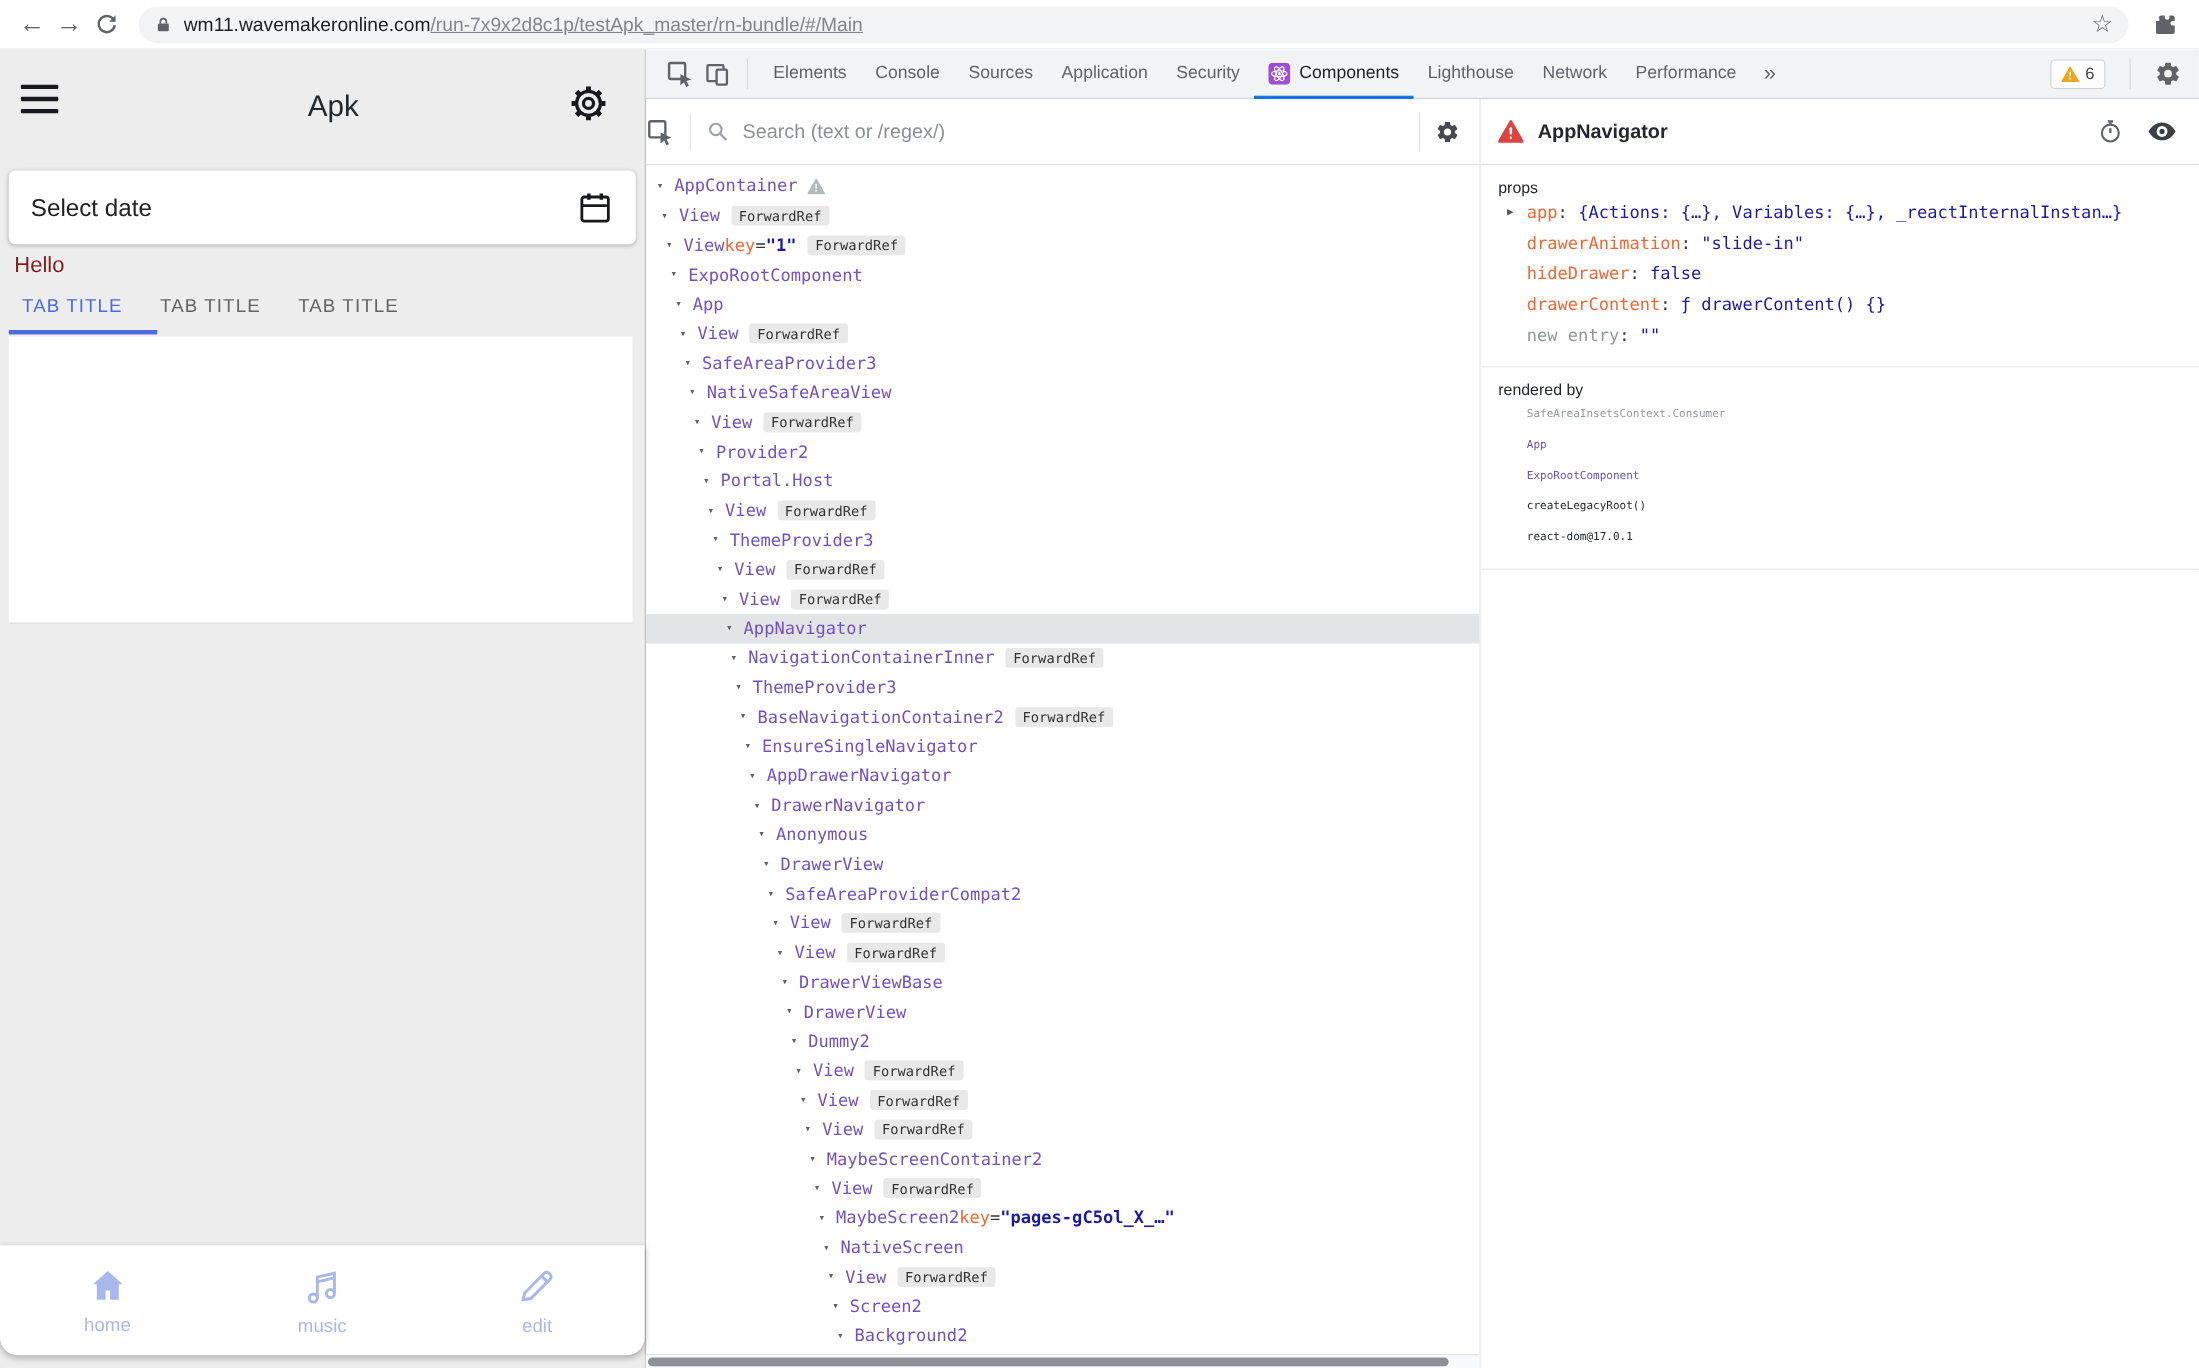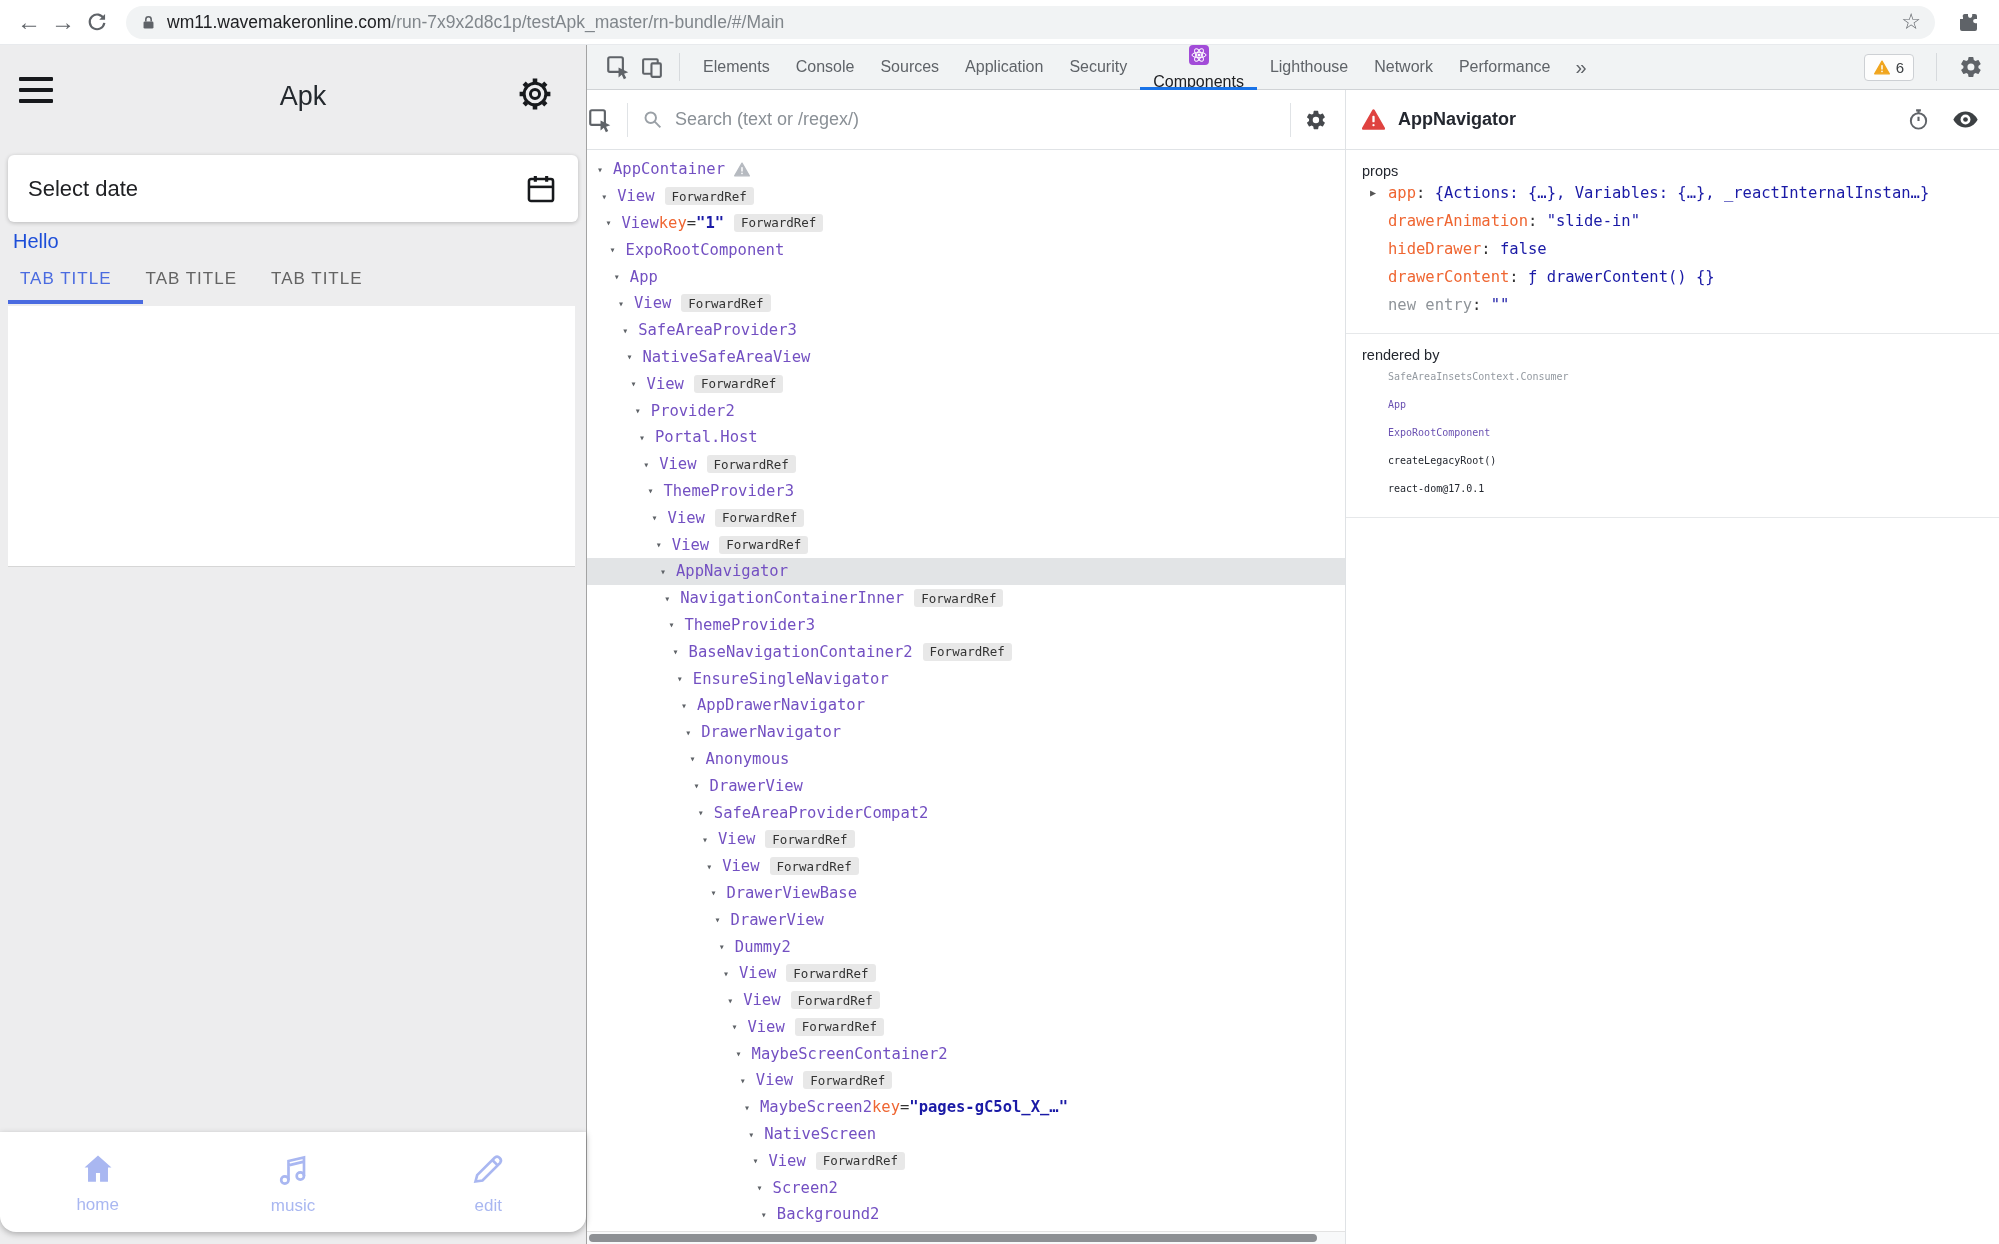--- a/index.html
+++ b/index.html
@@ -6,50 +6,50 @@
   html,body { width:1999px; height:1244px; overflow:hidden; }
   body { font-family:"Liberation Sans", sans-serif; background:#fff; position:relative; }
   svg { display:block; }
 
   
   #browser-bar { height:45px; background:#fff; display:flex; align-items:center; border-bottom:1px solid #e8eaed; padding:0 14px 0 12px; }
   .nav-btn { width:34px; height:34px; display:flex; align-items:center; justify-content:center; color:#5f6368; font-size:24px; flex:none; }
   #omnibox { flex:1; height:33px; background:#f1f3f4; border-radius:17px; margin:0 16px 0 12px; display:flex; align-items:center; padding:0 14px 0 14px; min-width:0; }
   #url-text { font-size:17.5px; margin-left:10px; white-space:nowrap; overflow:hidden; flex:1; }
   #url-host { color:#202124; }
-  #url-path { color:#80868b; }
+  #url-path { color:#80868b;text-decoration:underline; }
   #star-btn { font-size:22px; color:#5f6368; margin-left:10px; flex:none; }
 
   
   #content { display:flex; height:1199px; }
 
   
   #app-pane { width:586px; background:#ededee; position:relative; flex:none; }
   #app-hamburger { position:absolute; left:19px; top:32px; width:34px; height:26px; display:flex; flex-direction:column; justify-content:space-between; }
   #app-hamburger i { display:block; height:4px; background:#17191c; border-radius:1px; }
   #app-title { position:absolute; left:0; right:0; top:36px; text-align:center; font-size:27px; color:#24292e;padding-left:20px; }
   #app-gear { position:absolute; right:30px; top:28px; }
   #date-card { position:absolute; left:8px; top:110px; width:570px; height:67px; background:#fff; border-radius:6px; box-shadow:0 1px 4px rgba(0,0,0,.22); display:flex; align-items:center; padding:0 20px; }
   #date-card-label { font-size:22px; color:#202124; flex:1; }
-  #app-hello { position:absolute; left:13px; top:185px; font-size:20px; color:#1d4ed8; }
+  #app-hello { position:absolute; left:13px; top:185px; font-size:20px; color:#7f1d1d; }
   #app-tabs { position:absolute; left:3px; top:212px; height:44px; display:flex; align-items:center; }
   .app-tab { padding:0 17px; font-size:17px; letter-spacing:1px; color:#636363; }
   .app-tab.active { color:var(--app-tab-blue); }
   #app-tab-underline { position:absolute; left:8px; top:255px; width:135px; height:4px; background:var(--app-tab-blue); }
   #app-panel { position:absolute; left:8px; top:261px; width:567px; height:261px; background:#fff; border-bottom:1px solid #d6d6d6; }
   #app-nav { position:absolute; left:0; top:1087px; width:586px; height:100px; background:#fff; border-radius:0 0 16px 16px; box-shadow:0 2px 6px rgba(0,0,0,.28); display:flex; }
   .nav-item { flex:1; display:flex; flex-direction:column; align-items:center; justify-content:center; gap:7px; color:var(--app-nav-periwinkle); }
   .nav-item .lbl { font-size:17px;text-align:right; }
 
   
   #devtools { flex:1; border-left:1px solid #a3a3a3; display:flex; flex-direction:column; background:#fff; min-width:0; }
   #dt-tabbar { height:45px; background:#f1f3f4; border-bottom:1px solid #d0d3d6; display:flex; align-items:center; flex:none; padding-left:14px; }
   .bar-divider { width:1px; height:28px; background:#d7dadd; margin:0 10px; flex:none; }
   .dt-tab { padding:0 13px; height:100%; display:flex; align-items:center; gap:8px; font-size:16px; color:#5f6368; position:relative; white-space:nowrap; }
-  .dt-tab.active { color:#202124;flex-direction:column; }
+  .dt-tab.active { color:#202124; }
   .dt-tab.active::after { content:""; position:absolute; left:0; right:0; bottom:-1px; height:3px; background:var(--accent-blue); }
   #dt-more { font-size:20px; color:#5f6368; padding:0 12px; }
   #dt-spacer { flex:1; }
   #warn-badge { display:flex; align-items:center; gap:6px; border:1px solid #cdd0d4; border-radius:4px; height:27px; padding:0 9px; background:#fdfdfd; margin-right:12px; }
   #warn-badge .cnt { font-size:15px; color:#3c4043; }
   #dt-gear { margin:0 16px 0 12px; }
 
   #dt-main { flex:1; display:flex; min-height:0; position:relative; }
   #tree-pane { width:758px; flex:none; display:flex; flex-direction:column; position:relative; }
   #tree-toolbar { height:60px; border-bottom:1px solid #e0e3e6; display:flex; align-items:center; flex:none; padding-left:0; }

